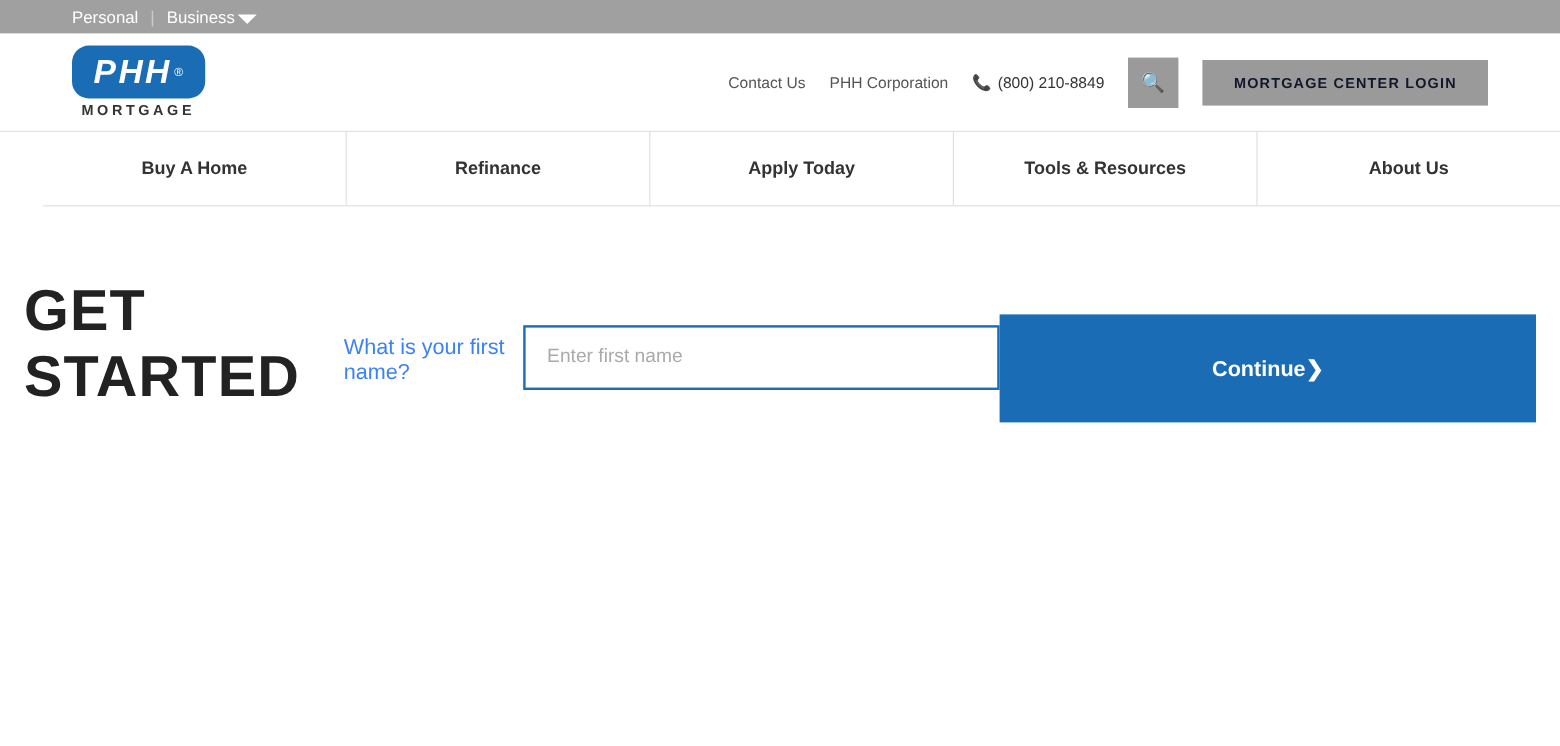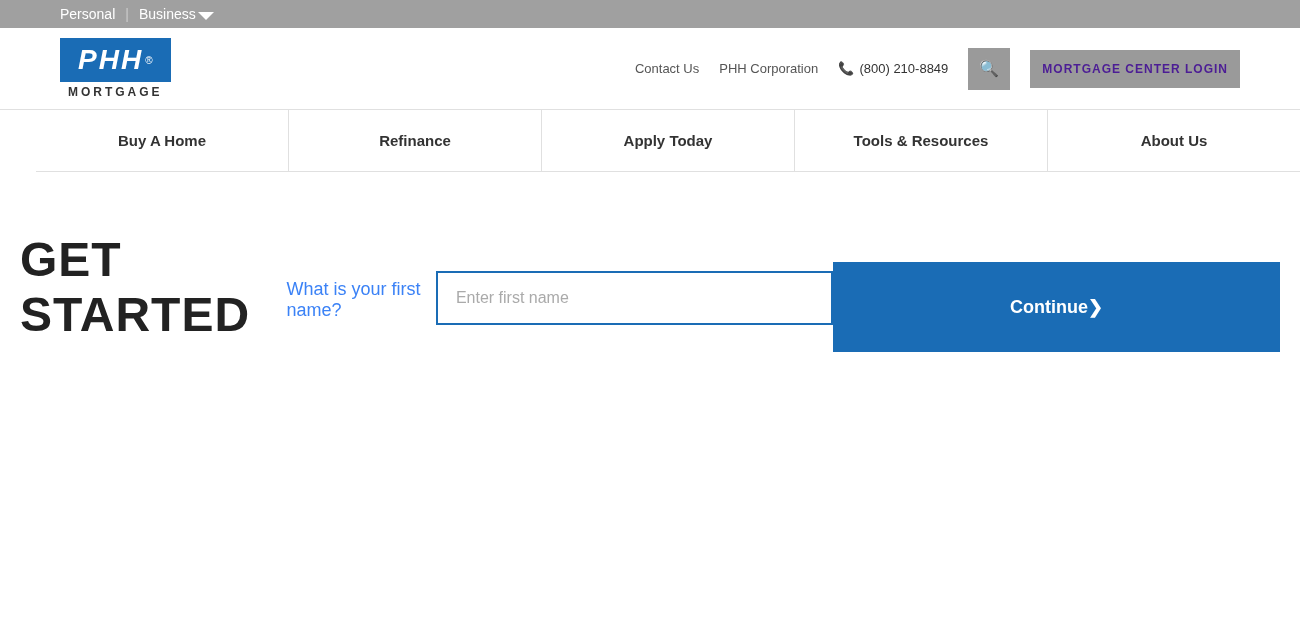--- a/index.html
+++ b/index.html
@@ -54,20 +54,21 @@
       flex-direction: column;
       align-items: center;
     }
     .logo-box {
       background: #1a6cb5;
       padding: 6px 18px;
       display: flex;
       align-items: center;
       justify-content: center;
       position: relative;
+      border-radius: 14px;
     }
     .logo-phh {
       color: #fff;
       font-size: 28px;
       font-weight: 900;
       font-style: italic;
       letter-spacing: 2px;
     }
     .logo-registered {
       color: #fff;
@@ -117,25 +118,25 @@
       display: flex;
       align-items: center;
       justify-content: center;
       cursor: pointer;
       color: #fff;
       font-size: 16px;
     }
     .login-btn {
       background: #9a9a9a;
       border: none;
-      color: #4c1d95;
+      color: #0f172a;
       font-size: 12px;
       font-weight: 700;
       letter-spacing: 1px;
-      padding: 12px 12px;
+      padding: 12px 26px;
       cursor: pointer;
       text-transform: uppercase;
     }
 
     
     .nav {
       display: flex;
       align-items: center;
       border-bottom: 1px solid #e0e0e0;
       background: #fff;

